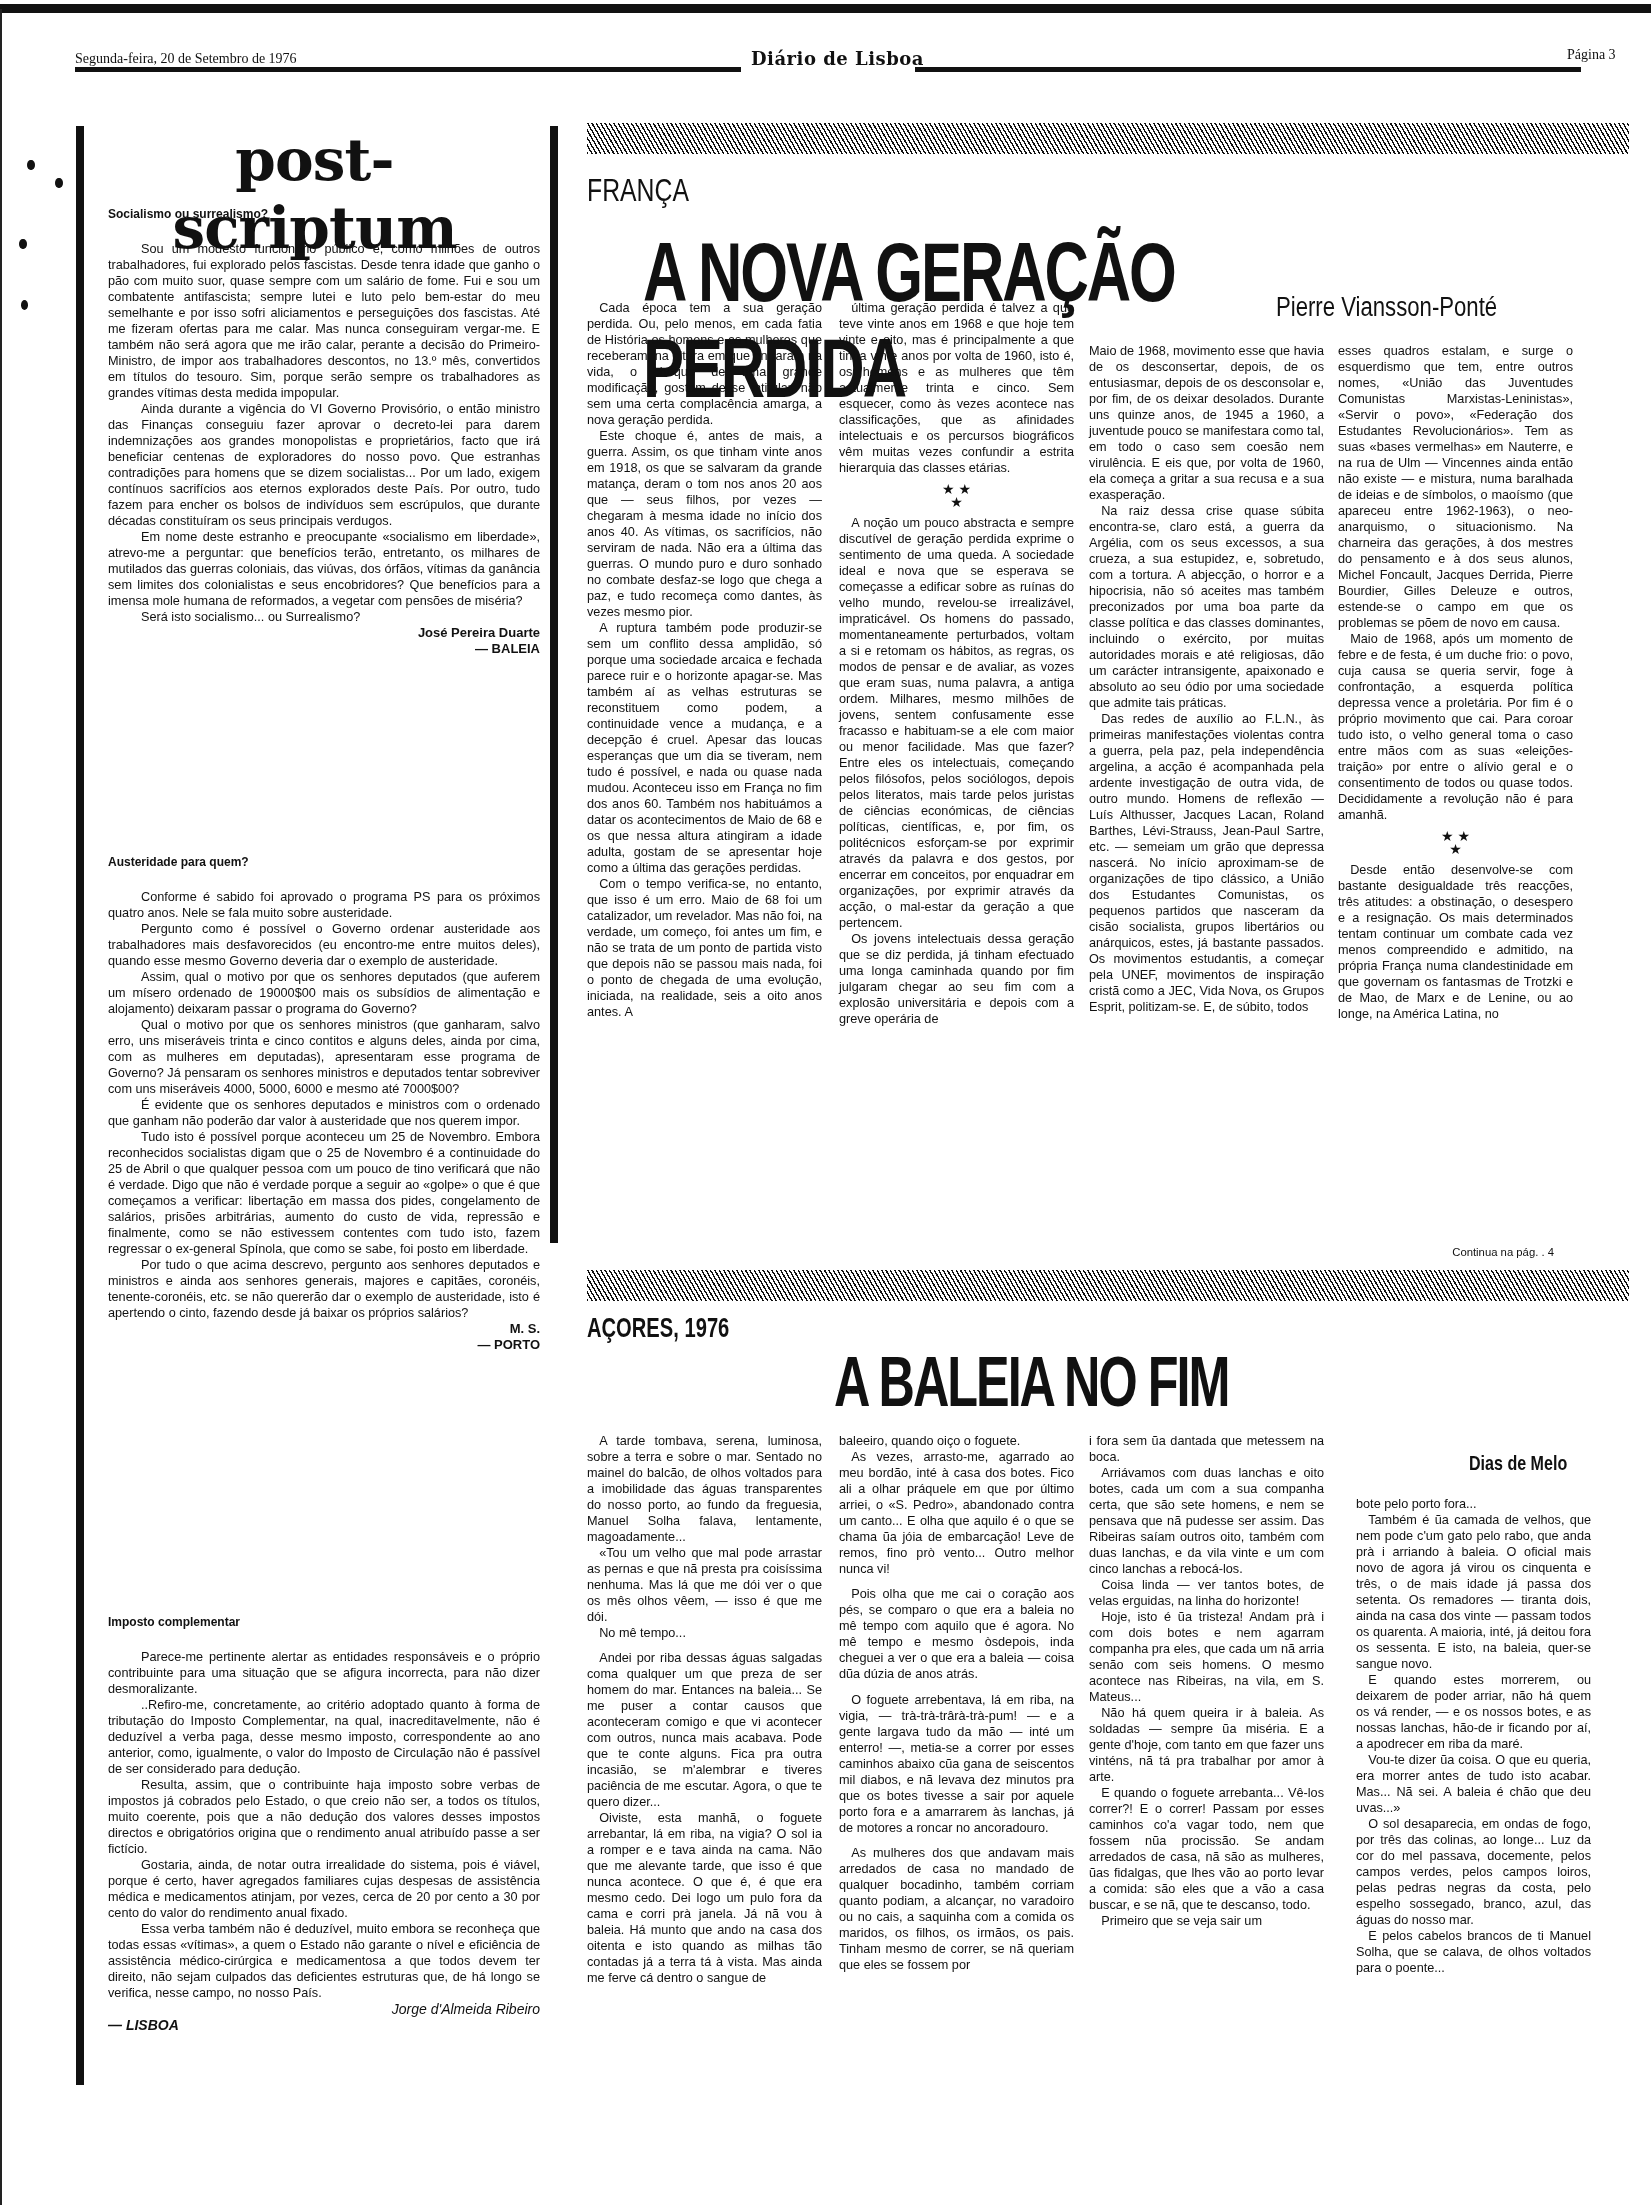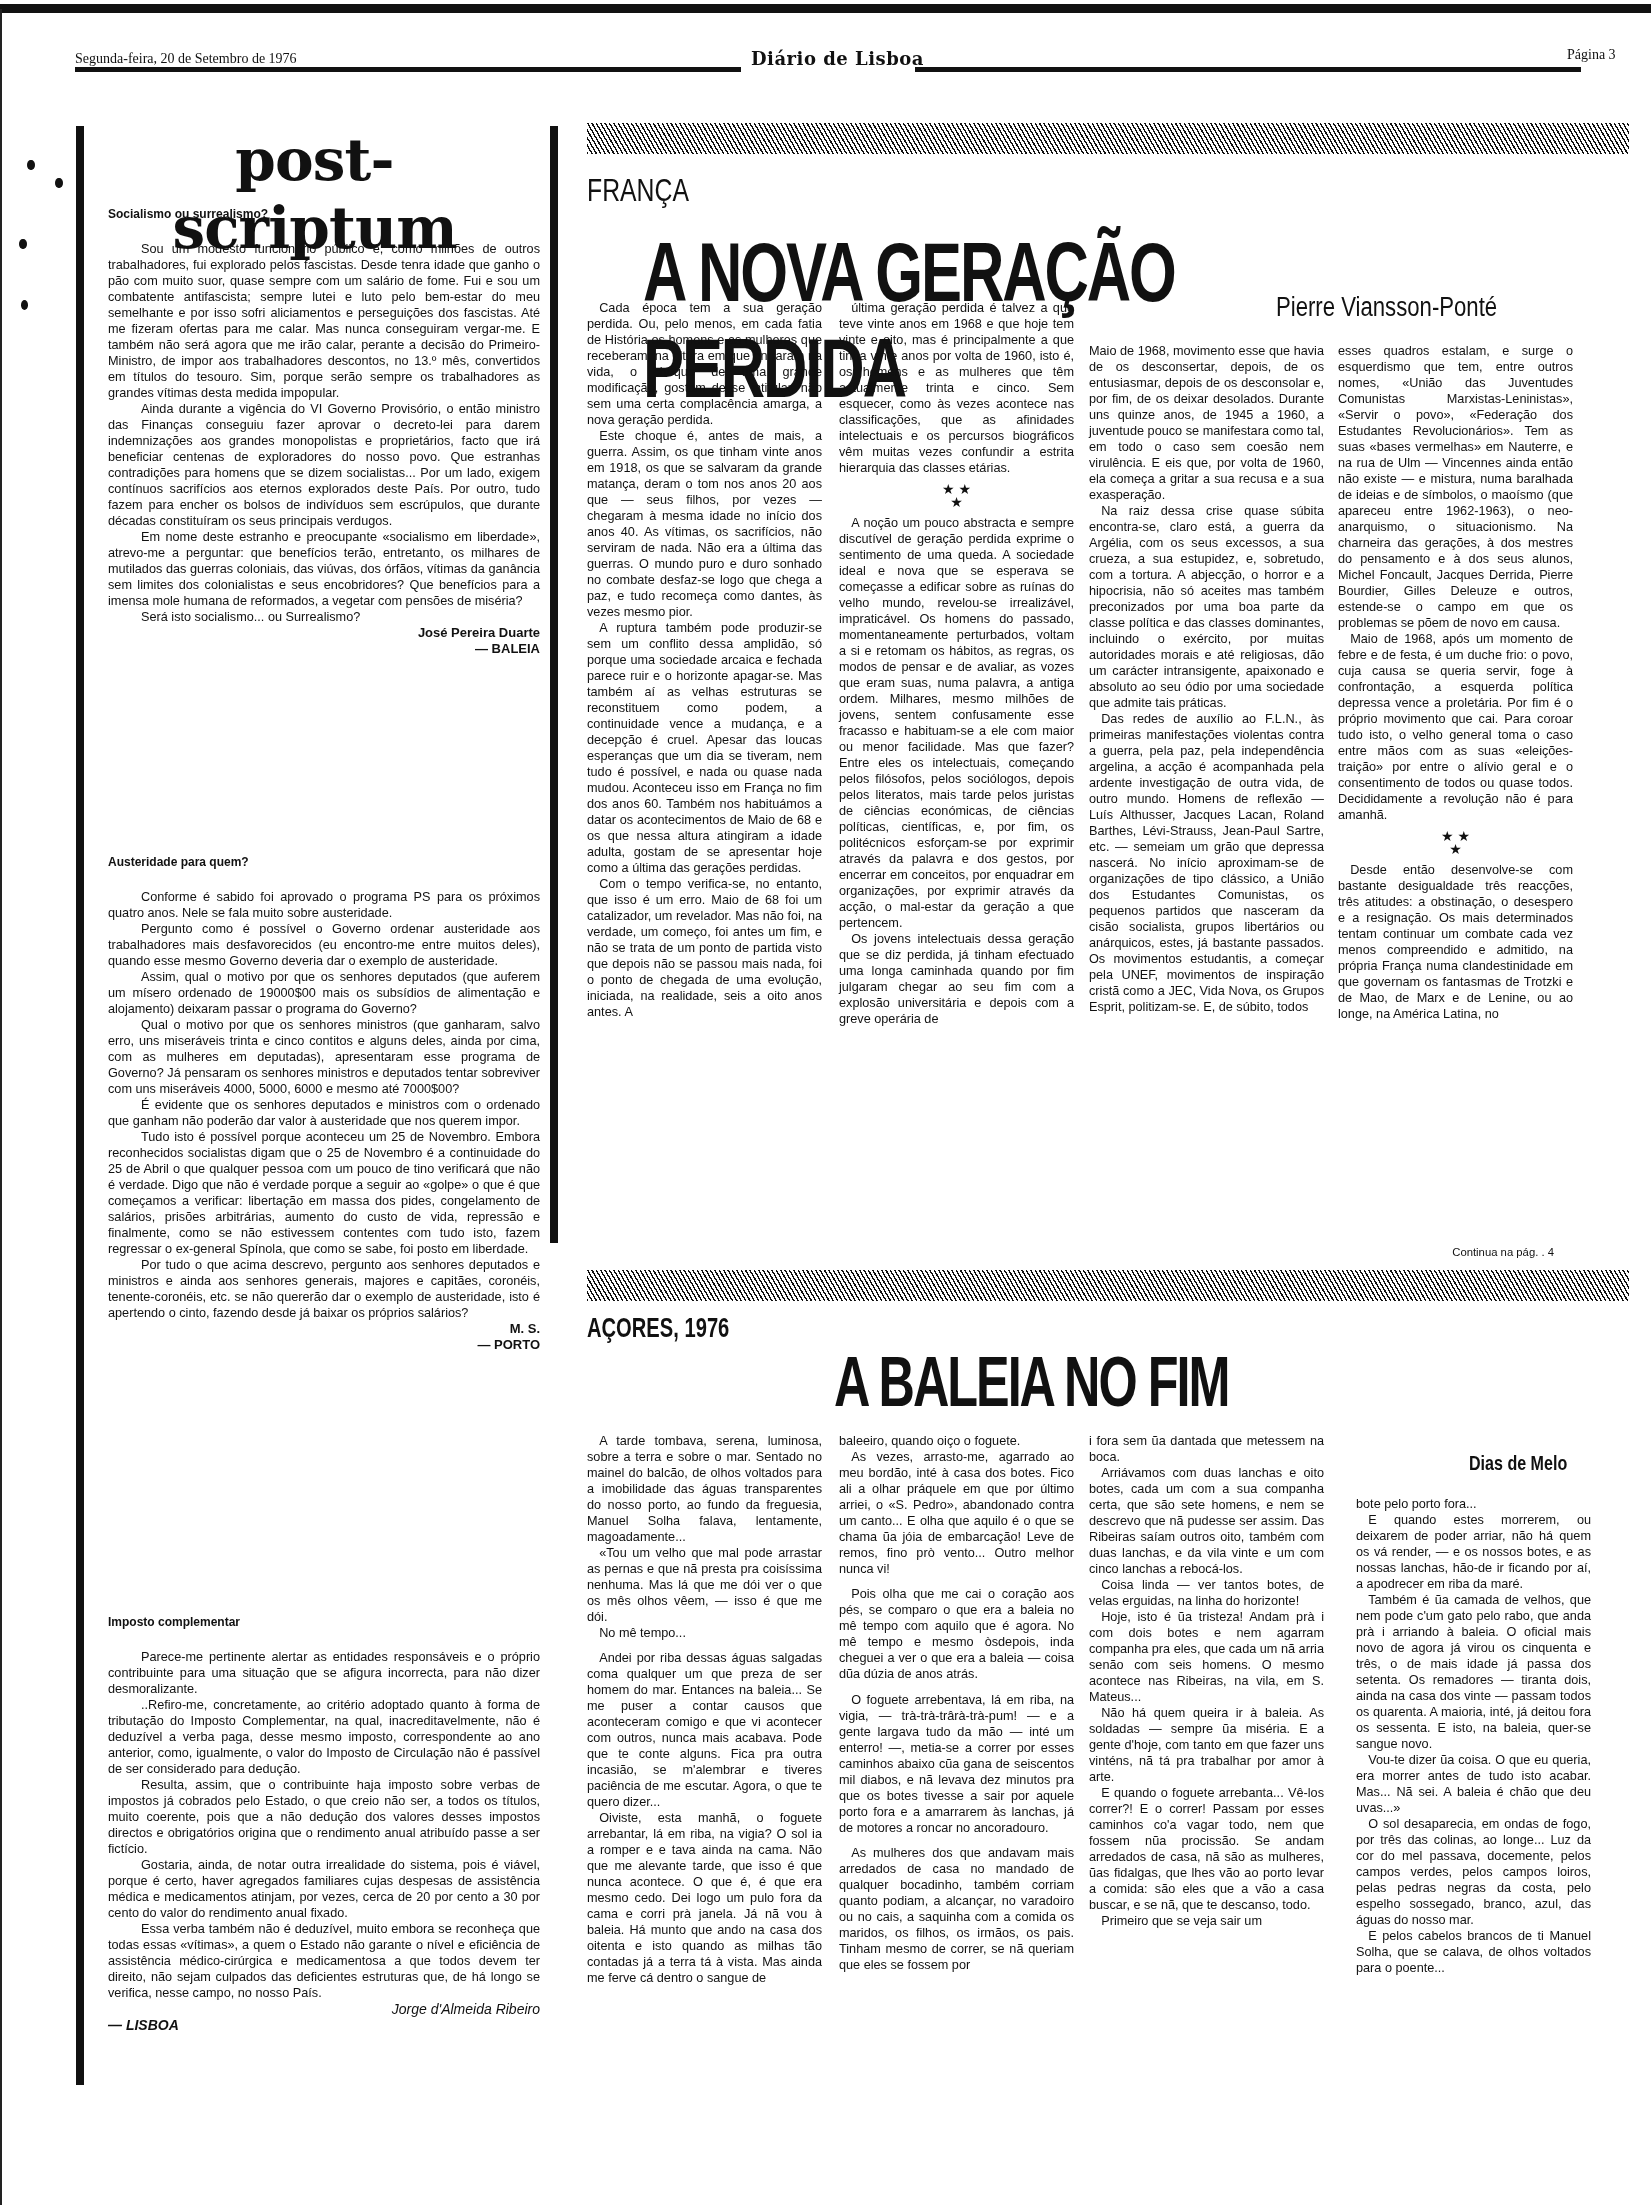--- a/index.html
+++ b/index.html
@@ -135,28 +135,28 @@
 </div>
 <div class="abs col" style="left:839px;top:1433px;width:235px;">
   <p style="text-indent:0">baleeiro, quando oiço o foguete.</p>
   <p>As vezes, arrasto-me, agarrado ao meu bordão, inté à casa dos botes. Fico ali a olhar práquele em que por último arriei, o «S. Pedro», abandonado contra um canto... E olha que aquilo é o que se chama ũa jóia de embarcação! Leve de remos, fino prò vento... Outro melhor nunca vi!</p>
   <p style="margin-top:9.4px">Pois olha que me cai o coração aos pés, se comparo o que era a baleia no mê tempo com aquilo que é agora. No mê tempo e mesmo òsdepois, inda cheguei a ver o que era a baleia — coisa dũa dúzia de anos atrás.</p>
   <p style="margin-top:9.4px">O foguete arrebentava, lá em riba, na vigia, — trà-trà-trârà-trà-pum! — e a gente largava tudo da mão — inté um enterro! —, metia-se a correr por esses caminhos abaixo cũa gana de seiscentos mil diabos, e nã levava dez minutos pra que os botes tivesse a sair por aquele porto fora e a amarrarem às lanchas, já de motores a roncar no ancoradouro.</p>
   <p style="margin-top:9.4px">As mulheres dos que andavam mais arredados de casa no mandado de qualquer bocadinho, também corriam quanto podiam, a alcançar, no varadoiro ou no cais, a saquinha com a comida os maridos, os filhos, os irmãos, os pais. Tinham mesmo de correr, se nã queriam que eles se fossem por</p>
 </div>
 <div class="abs col" style="left:1089px;top:1433px;width:235px;">
   <p style="text-indent:0">i fora sem ũa dantada que metessem na boca.</p>
-  <p>Arriávamos com duas lanchas e oito botes, cada um com a sua companha certa, que são sete homens, e nem se descrevo que nã pudesse ser assim. Das Ribeiras saíam outros oito, também com duas lanchas, e da vila vinte e um com cinco lanchas a rebocá-los.</p>
+  <p>Arriávamos com duas lanchas e oito botes, cada um com a sua companha certa, que são sete homens, e nem se pensava que nã pudesse ser assim. Das Ribeiras saíam outros oito, também com duas lanchas, e da vila vinte e um com cinco lanchas a rebocá-los.</p>
   <p>Coisa linda — ver tantos botes, de velas erguidas, na linha do horizonte!</p>
   <p>Hoje, isto é ũa tristeza! Andam prà i com dois botes e nem agarram companha pra eles, que cada um nã arria senão com seis homens. O mesmo acontece nas Ribeiras, na vila, em S. Mateus...</p>
   <p>Não há quem queira ir à baleia. As soldadas — sempre ũa miséria. E a gente d'hoje, com tanto em que fazer uns vinténs, nã tá pra trabalhar por amor à arte.</p>
   <p>E quando o foguete arrebanta... Vê-los correr?! E o correr! Passam por esses caminhos co'a vagar todo, nem que fossem nũa procissão. Se andam arredados de casa, nã são as mulheres, ũas fidalgas, que lhes vão ao porto levar a comida: são eles que a vão a casa buscar, e se nã, que te descanso, todo.</p>
   <p>Primeiro que se veja sair um</p>
 </div>
 <div class="abs col" style="left:1356px;top:1496px;width:235px;">
   <p style="text-indent:0">bote pelo porto fora...</p>
+  <p>Também é ũa camada de velhos, que nem pode c'um gato pelo rabo, que anda prà i arriando à baleia. O oficial mais novo de agora já virou os cinquenta e três, o de mais idade já passa dos setenta. Os remadores — tiranta dois, ainda na casa dos vinte — passam todos os quarenta. A maioria, inté, já deitou fora os sessenta. E isto, na baleia, quer-se sangue novo.</p>
   <p>E quando estes morrerem, ou deixarem de poder arriar, não há quem os vá render, — e os nossos botes, e as nossas lanchas, hão-de ir ficando por aí, a apodrecer em riba da maré.</p>
-  <p>Também é ũa camada de velhos, que nem pode c'um gato pelo rabo, que anda prà i arriando à baleia. O oficial mais novo de agora já virou os cinquenta e três, o de mais idade já passa dos setenta. Os remadores — tiranta dois, ainda na casa dos vinte — passam todos os quarenta. A maioria, inté, já deitou fora os sessenta. E isto, na baleia, quer-se sangue novo.</p>
   <p>Vou-te dizer ũa coisa. O que eu queria, era morrer antes de tudo isto acabar. Mas... Nã sei. A baleia é chão que deu uvas...»</p>
   <p>O sol desaparecia, em ondas de fogo, por três das colinas, ao longe... Luz da cor do mel passava, docemente, pelos campos verdes, pelos campos loiros, pelas pedras negras da costa, pelo espelho sossegado, branco, azul, das águas do nosso mar.</p>
   <p>E pelos cabelos brancos de ti Manuel Solha, que se calava, de olhos voltados para o poente...</p>
 </div>
 
 
 </body></html>

